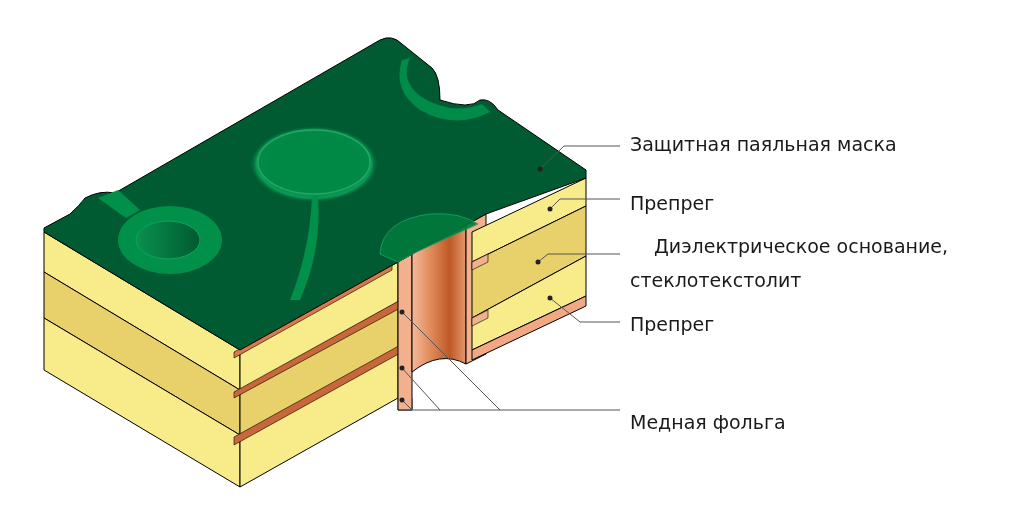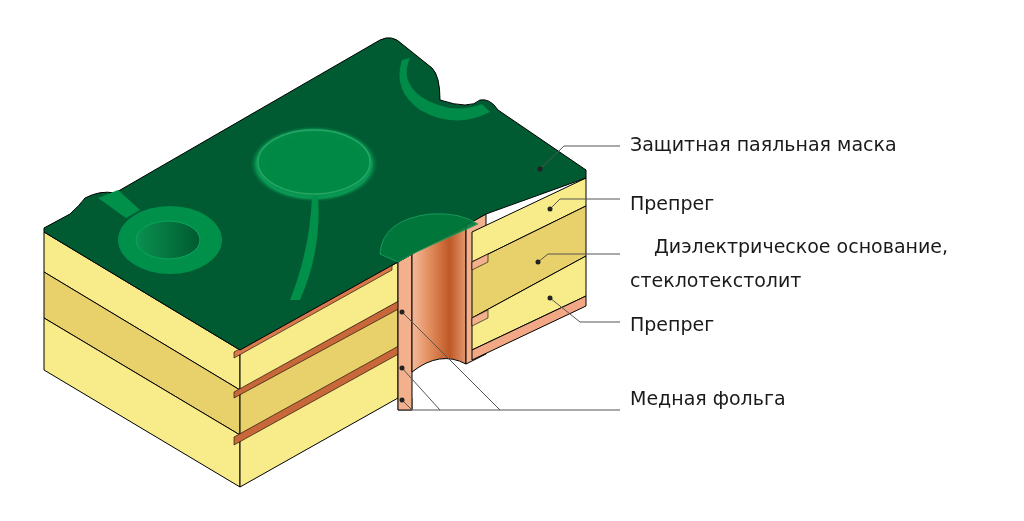--- a/index.html
+++ b/index.html
@@ -103,13 +103,13 @@
     <circle cx="402" cy="368" r="2.5"></circle>
     <circle cx="402" cy="400" r="2.5"></circle>
   </g>
 </svg>
 
 <div class="label" style="left:630px; top:132px;">Защитная паяльная маска</div>
 <div class="label" style="left:630px; top:191px;">Препрег</div>
 <div class="label" style="left:630px; top:234px;margin-left:24px;">Диэлектрическое основание,</div>
 <div class="label" style="left:630px; top:268px;">стеклотекстолит</div>
 <div class="label" style="left:630px; top:312px;">Препрег</div>
-<div class="label" style="left:630px; top:386px;">Медная фольга</div>
+<div class="label" style="left:630px; top:410px;">Медная фольга</div>
 
 </body></html>

